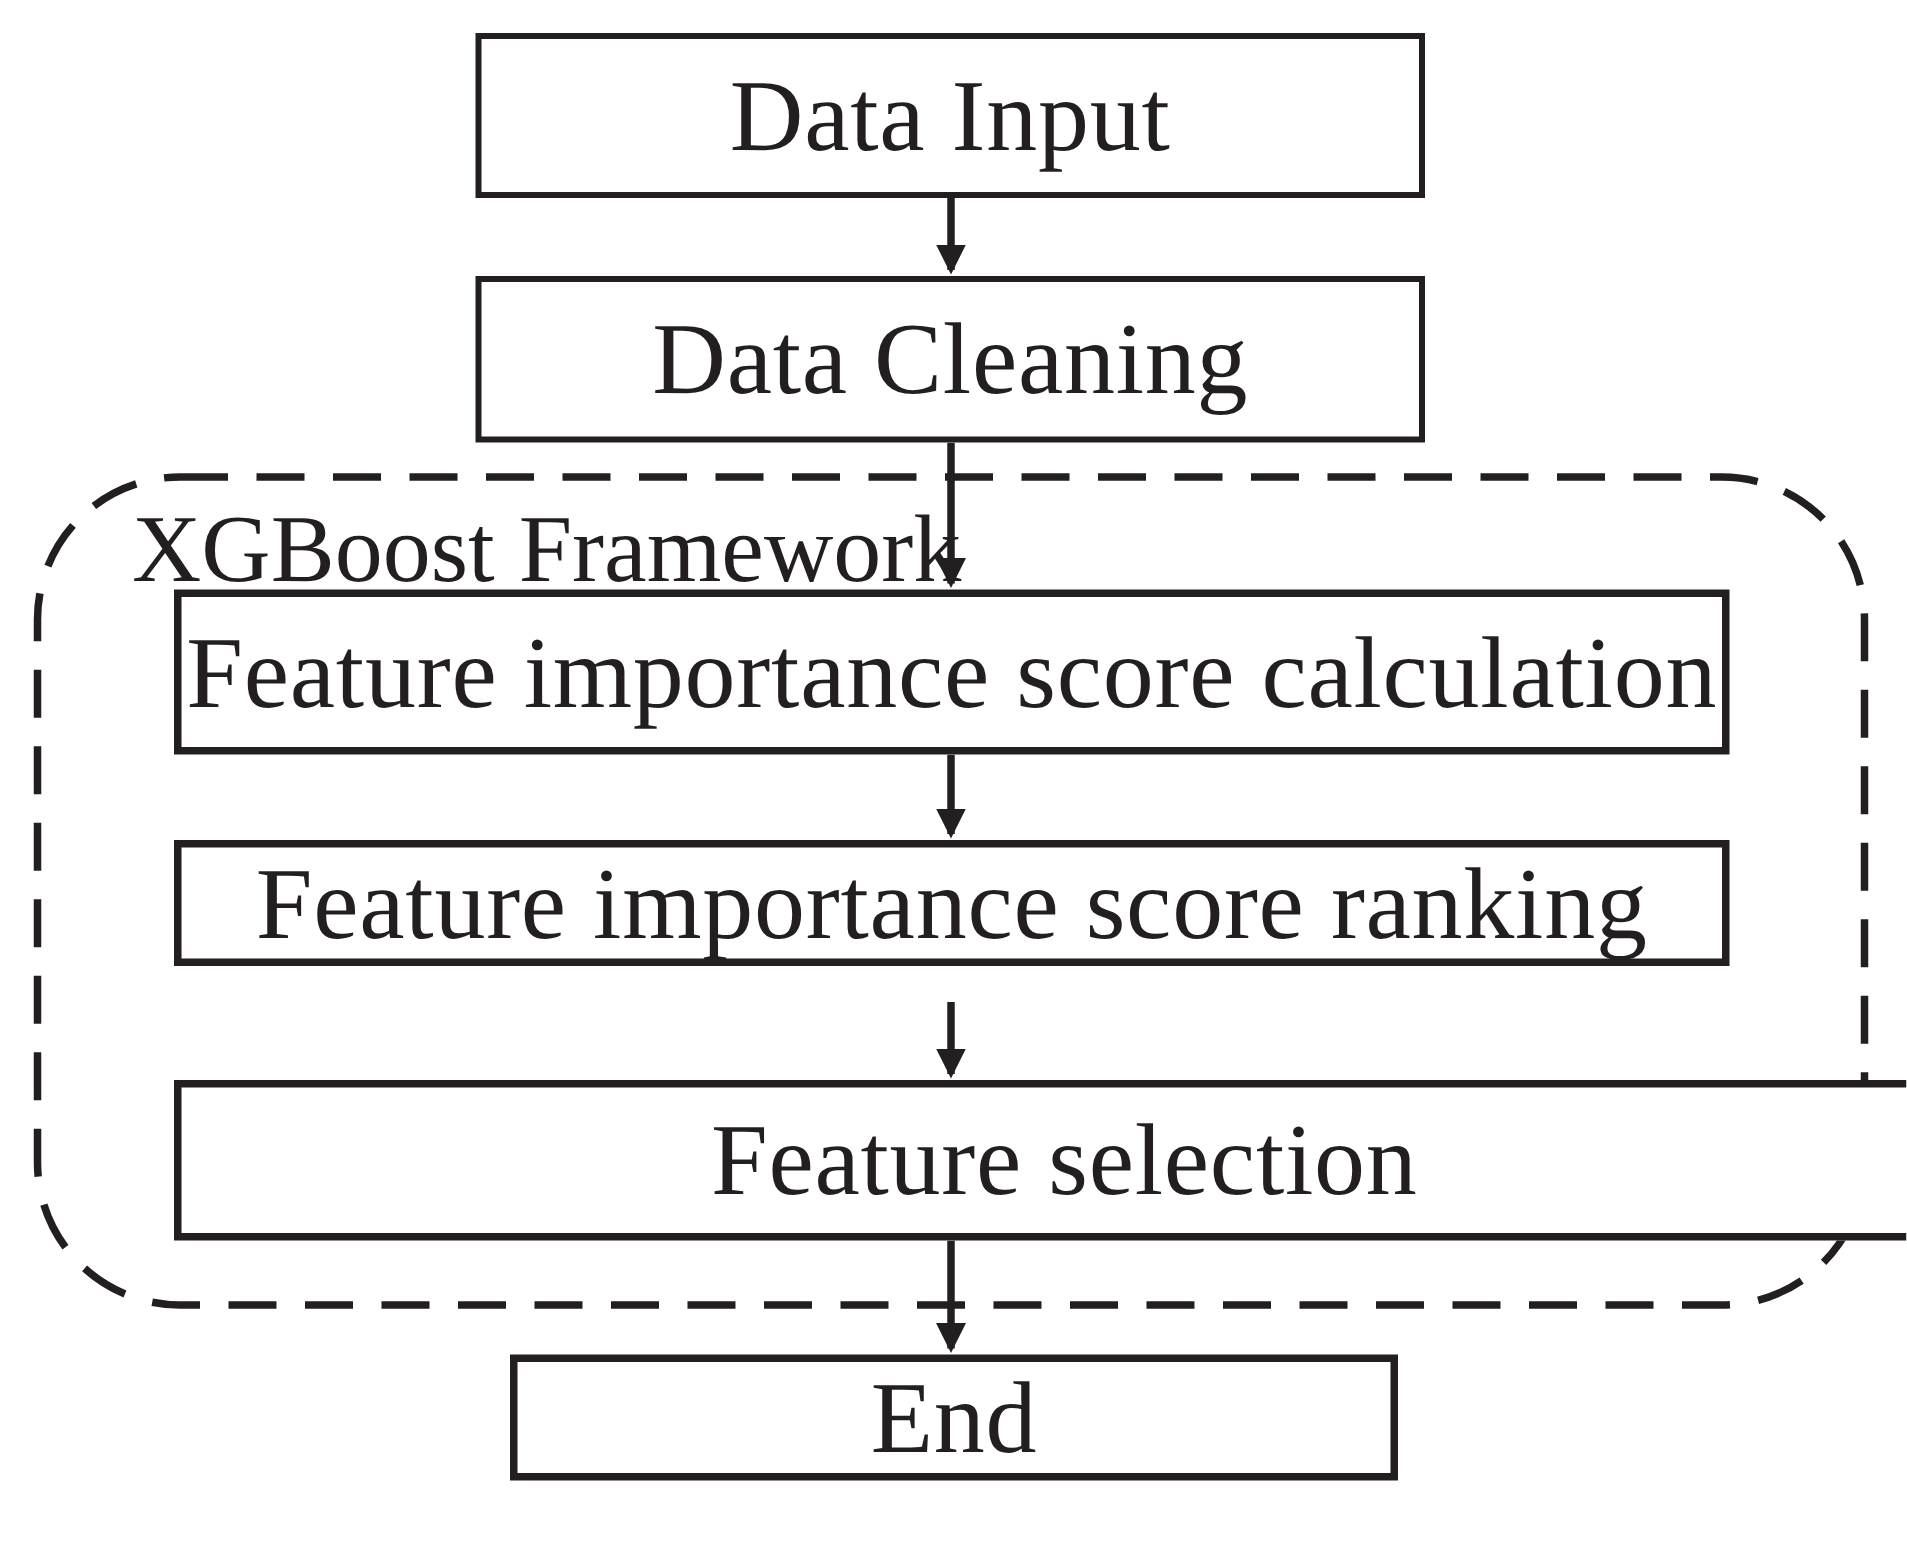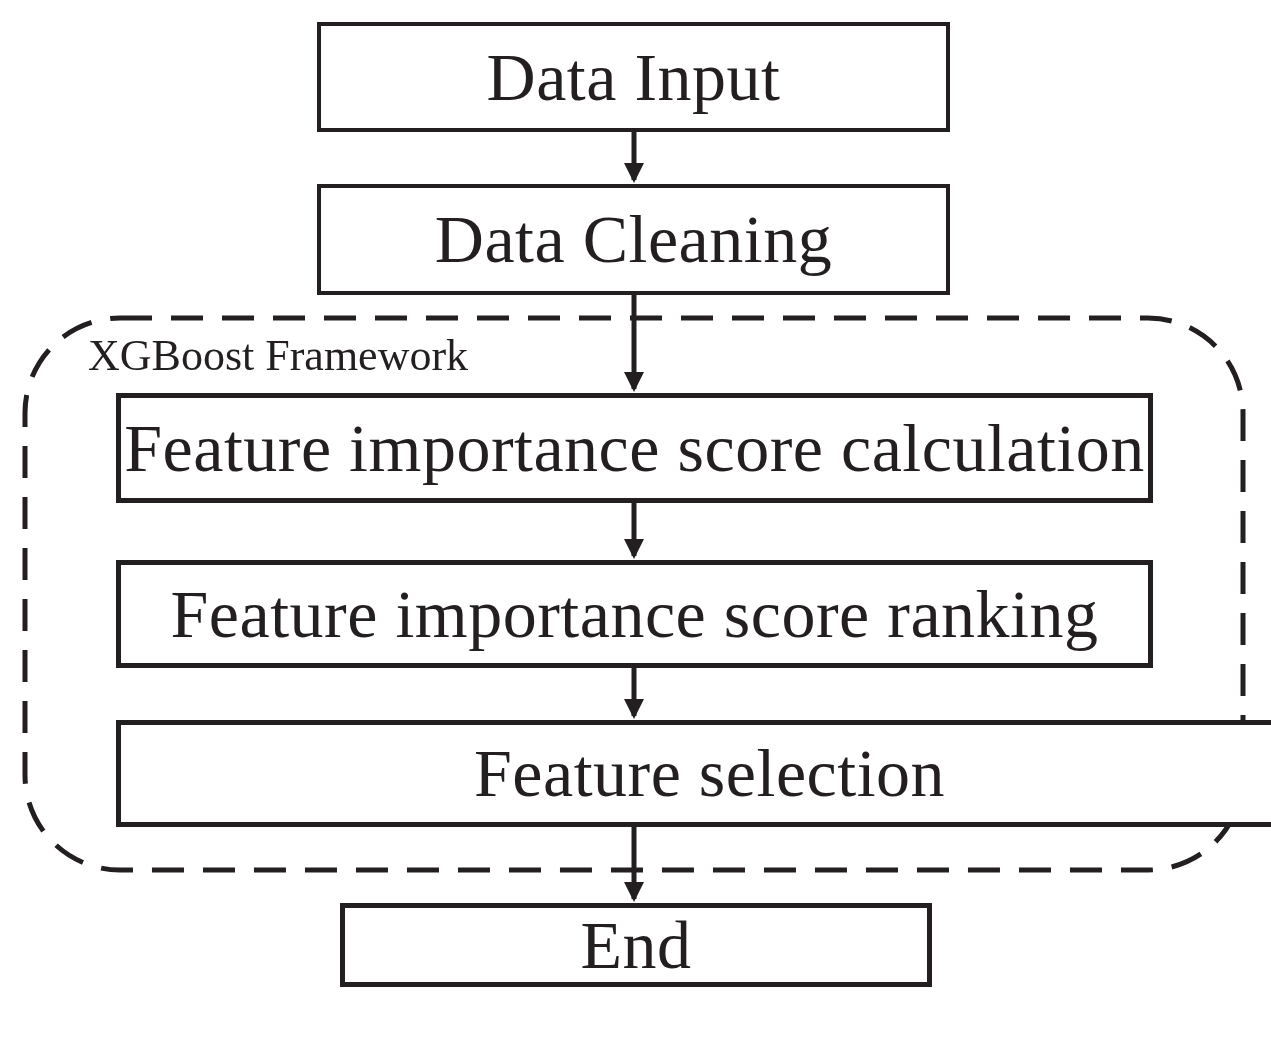--- a/index.html
+++ b/index.html
@@ -34,28 +34,28 @@
     text-align: center;
     font-size: 68px;
     line-height: 1.1;
     letter-spacing: 0.5px;
     white-space: nowrap;
   }
   .node.thin { border-width: 4px; }
   #node-data-input      { left: 317px; top: 22px;  width: 633px;  height: 110px; }
   #node-data-cleaning   { left: 317px; top: 184px; width: 633px;  height: 111px; }
   #node-feature-calc    { left: 116px; top: 393px; width: 1037px; height: 110px; justify-content: center; }
-  #node-feature-rank    { left: 116px; top: 560px; width: 1037px; height: 108px; }
+  #node-feature-rank    { left: 116px; top: 560px; width: 1037px; height: 84px; }
   #node-feature-select  { left: 116px; top: 720px; width: 1187px; height: 107px; }
   #node-end             { left: 340px; top: 903px; width: 592px;  height: 84px; }
   .framework-label {
     position: absolute;
     left: 88px;
     top: 334px;
-    font-size: 44px;
+    font-size: 64px;
     line-height: 1;
     white-space: nowrap;
   }
 </style>
 </head>
 <body>
 
 <div class="canvas">
 
   <svg class="overlay" viewBox="0 0 1271 1040" xmlns="http://www.w3.org/2000/svg" aria-hidden="true">

